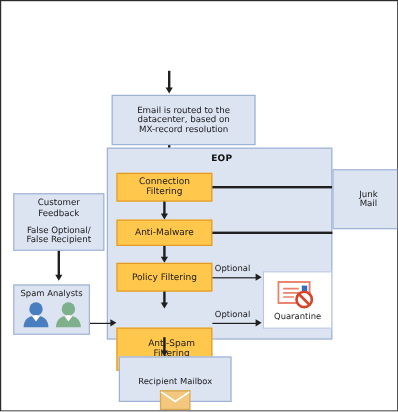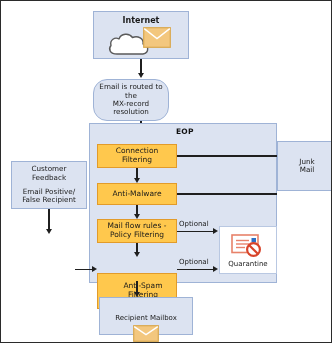--- a/index.html
+++ b/index.html
@@ -119,44 +119,27 @@
   }
   .quar-icon {
     display: block;
   }
 </style>
 </head>
 <body>
 
 <div id="canvas">
 
-  <div class="box blue-box" style="left:92px; top:10px; width:96px; height:48px; justify-content:flex-start; padding-top:4px;">
-    <span class="title-b">Internet</span>
-    <div style="position:relative; width:92px; height:32px;">
-
-      <span class="cloud-wrap" style="left:12px; top:6px;">
-        <svg width="44" height="26" viewBox="0 0 44 26">
-          <path d="M10 23 C3 23 1 18 4 14.5 C2.5 9 8 5.5 12 8 C14 2.5 22 1.5 25.5 6.5 C31 4 37 8 36 13 C42 13.5 42.5 22 36 23 Z" fill="#ffffff" stroke="#5a5a5a" stroke-width="1.4" stroke-linejoin="round"></path>
-        </svg>
-      </span>
-
-      <span style="position:absolute; left:48px; top:2px;">
-        <svg class="env" width="28" height="21" viewBox="0 0 28 21">
-          <rect x="0.7" y="0.7" width="26.6" height="19.6" fill="#f3c77e" stroke="#d9a84f" stroke-width="1.2"></rect>
-          <path d="M1.2 1.6 L14 11.5 L26.8 1.6" fill="none" stroke="#ffffff" stroke-width="1.4"></path>
-        </svg>
-      </span>
-    </div>
-  </div>
 
   <div class="v-line" style="left:139.2px; top:58px; height:15px;"></div>
   <div class="arrow-down" style="left:136.6px; top:72px;"></div>
 
-  <div class="box blue-box" style="left:92px; top:78px; width:76px; height:42px; font-size:7.2px;border-radius:14px;">
+  <div class="box blue-box" style="left:92px; top:78px; width:120px; height:42px; font-size:7.2px;">
     <span class="lbl">Email is routed to the</span>
+    <span class="lbl">datacenter, based on</span>
     <span class="lbl">MX-record resolution</span>
   </div>
 
   <div class="v-line" style="left:139.2px; top:120px; height:19px;"></div>
   <div class="arrow-down" style="left:136.6px; top:137px;"></div>
 
   <div class="eop-container" style="left:88px; top:122px; width:188px; height:160px;"></div>
   <div class="eop-label" style="left:175px; top:126px;">EOP</div>
 
   <div class="box orange-box" style="left:96px; top:143px; width:80px; height:24px;">
@@ -172,21 +155,20 @@
   <div class="box orange-box" style="left:96px; top:182px; width:80px; height:22px;">
     <span class="lbl">Anti-Malware</span>
   </div>
 
   <div class="h-line" style="left:176px; top:192px; width:100px;"></div>
 
   <div class="v-line" style="left:135.2px; top:204px; height:11px;"></div>
   <div class="arrow-down" style="left:132.6px; top:213px;"></div>
 
   <div class="box orange-box" style="left:96px; top:218px; width:80px; height:24px;">
-    <span class="lbl">Mail flow rules -</span>
     <span class="lbl">Policy Filtering</span>
   </div>
 
   <div class="h-line" style="left:176px; top:229.5px; width:37px;"></div>
   <div class="arrow-right" style="left:212px; top:226.9px;"></div>
   <div class="opt-label" style="left:178px; top:219px;">Optional</div>
 
   <div class="v-line" style="left:135.2px; top:242px; height:11px;"></div>
   <div class="arrow-down" style="left:132.6px; top:251px;"></div>
 
@@ -218,27 +200,42 @@
         <circle cx="22.5" cy="16.5" r="6.4" fill="#ffffff" stroke="#d8442a" stroke-width="2.2"></circle>
         <line x1="18.2" y1="12.2" x2="26.8" y2="20.8" stroke="#d8442a" stroke-width="2.2"></line>
       </svg>
     </span>
     <span class="small-t" style="margin-top:2px;">Quarantine</span>
   </div>
 
   <div class="box blue-box" style="left:10px; top:160px; width:76px; height:48px; font-size:7.2px;">
     <span class="lbl">Customer</span>
     <span class="lbl">Feedback</span>
-    <span class="lbl" style="margin-top:6px;">Email Positive/</span>
+    <span class="lbl" style="margin-top:6px;">False Optional/</span>
     <span class="lbl">False Recipient</span>
   </div>
 
   <div class="v-line" style="left:47.2px; top:208px; height:22px;"></div>
   <div class="arrow-down" style="left:44.6px; top:228px;"></div>
 
+  <div class="box blue-box" style="left:10px; top:236px; width:64px; height:42px; justify-content:flex-start; padding-top:3px;">
+    <span class="small-t">Spam Analysts</span>
+    <span class="people" style="margin-top:2px;">
+      <svg width="24" height="22" viewBox="0 0 24 22">
+        <circle cx="12" cy="6.5" r="5.6" fill="#4a7fbf"></circle>
+        <path d="M1.6 22 C1.6 14.6 7 12 12 12 C17 12 22.4 14.6 22.4 22 Z" fill="#4a7fbf"></path>
+        <path d="M8.6 12.4 L12 17 L15.4 12.4 L12 11.4 Z" fill="#ffffff"></path>
+      </svg>
+      <svg width="24" height="22" viewBox="0 0 24 22">
+        <circle cx="12" cy="6.5" r="5.6" fill="#7eb08c"></circle>
+        <path d="M1.6 22 C1.6 14.6 7 12 12 12 C17 12 22.4 14.6 22.4 22 Z" fill="#7eb08c"></path>
+        <path d="M8.6 12.4 L12 17 L15.4 12.4 L12 11.4 Z" fill="#ffffff"></path>
+      </svg>
+    </span>
+  </div>
 
   <div class="h-line" style="left:74px; top:267.5px; width:18px;"></div>
   <div class="arrow-right" style="left:91px; top:264.9px;"></div>
 
   <div class="box blue-box" style="left:98px; top:296px; width:94px; height:38px; justify-content:flex-start; padding-top:16px;">
     <span class="small-t">Recipient Mailbox</span>
     <span style="line-height:0; margin-top:3px;">
       <svg class="env" width="26" height="17" viewBox="0 0 26 17">
         <rect x="0.7" y="0.7" width="24.6" height="15.6" fill="#f3c77e" stroke="#d9a84f" stroke-width="1.2"></rect>
         <path d="M1.2 1.6 L13 9.6 L24.8 1.6" fill="none" stroke="#ffffff" stroke-width="1.4"></path>

